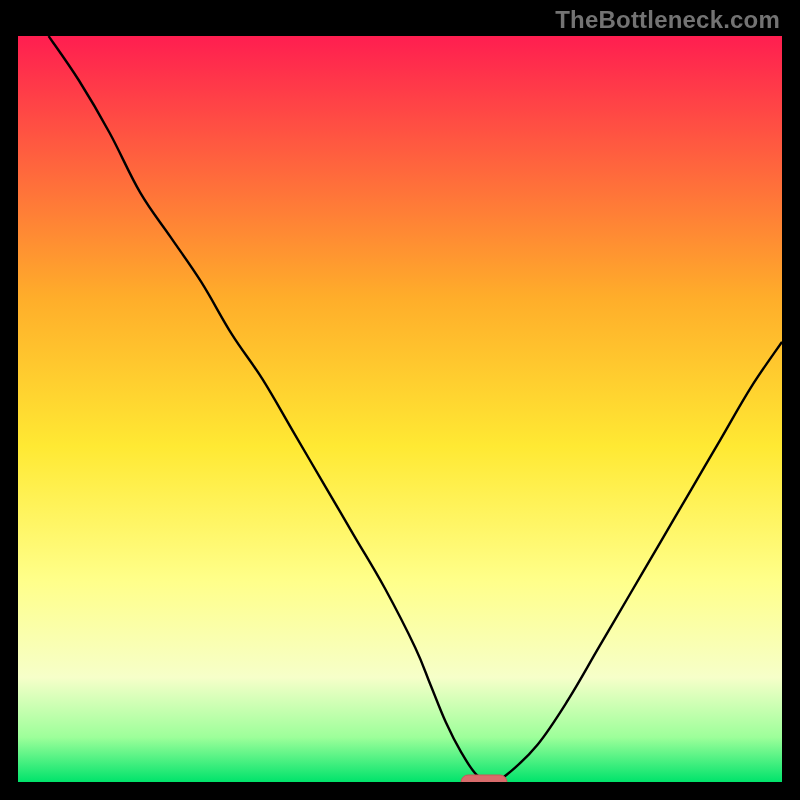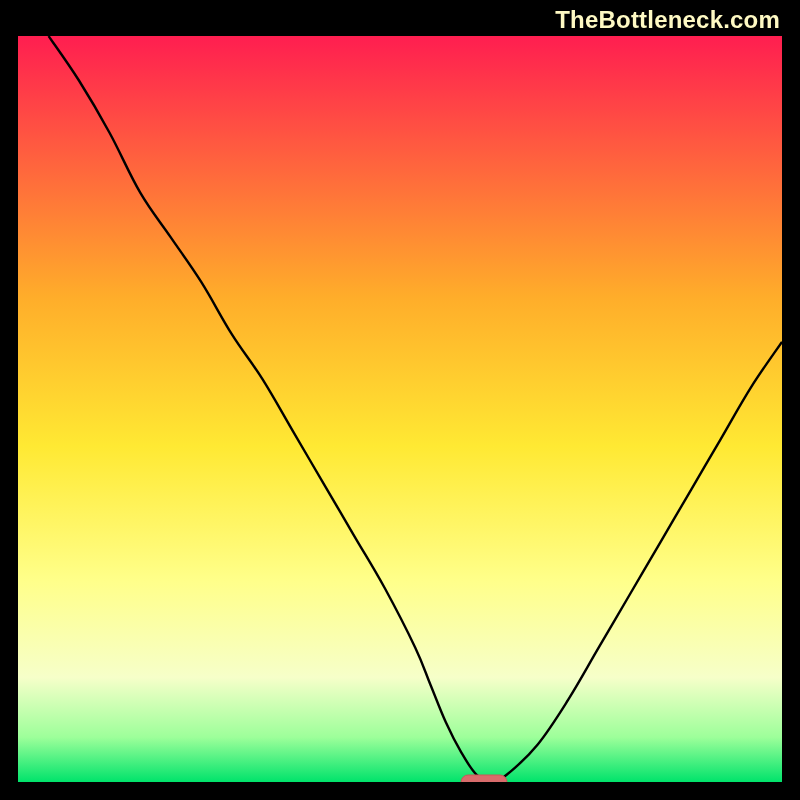--- a/index.html
+++ b/index.html
@@ -1,17 +1,17 @@
 <!DOCTYPE html>
 <html><head>
 <meta charset="utf-8">
 <style>
 html,body{margin:0;padding:0;width:800px;height:800px;background:#000;overflow:hidden;font-family:Arial,Helvetica,sans-serif}
 .plot{position:absolute;left:18px;top:36px;width:764px;height:746px}
-.watermark{position:absolute;top:6px;right:20px;color:#fef9c3;font-weight:550;font-size:24px;letter-spacing:.2px}
+.watermark{position:absolute;top:6px;right:20px;color:#737373;font-weight:550;font-size:24px;letter-spacing:.2px}
 svg{display:block}
 </style>
 </head>
 <body>
 
 <div class="watermark">TheBottleneck.com</div>
 
 <div class="plot">
   <svg id="svg" width="764" height="746" viewBox="0 0 764 746">
     <defs>

